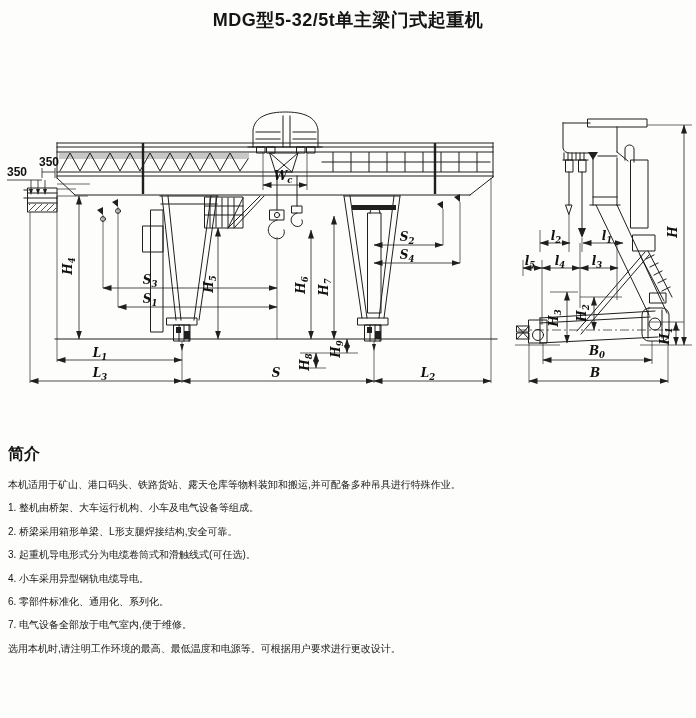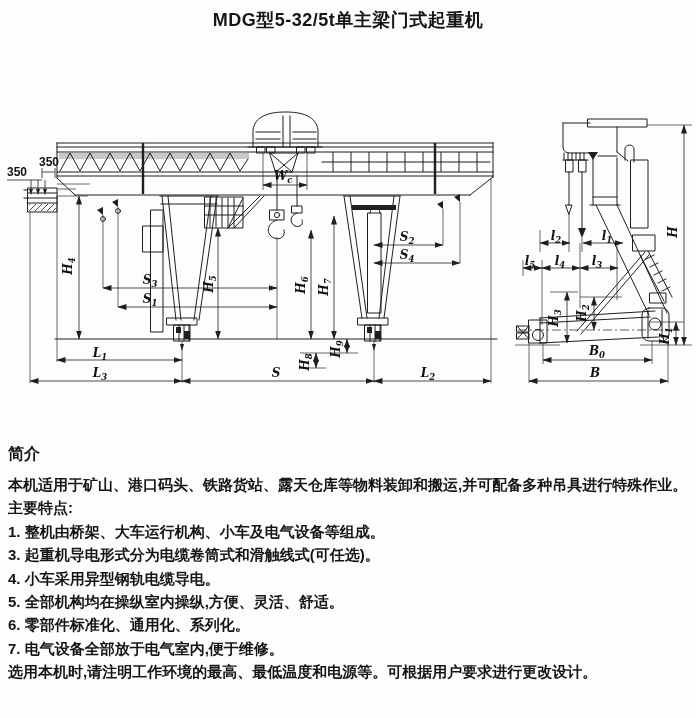--- a/index.html
+++ b/index.html
@@ -20,21 +20,21 @@
   .st{stroke:#1f1f1f;fill:none;stroke-width:1;stroke-linecap:square;}
   .thick{stroke:#1f1f1f;fill:none;stroke-width:2.4;}
   .thin{stroke:#2a2a2a;fill:none;stroke-width:.7;}
   .dim{stroke:#1f1f1f;fill:none;stroke-width:.8;}
   .fillb{fill:#1f1f1f;stroke:none;}
   .dash{stroke:#1f1f1f;fill:none;stroke-width:.7;stroke-dasharray:9 3 2 3;}
   .dim-label{font-family:"DejaVu Serif","Liberation Serif",serif;font-style:italic;font-weight:bold;font-size:12px;fill:#111;text-anchor:middle;}
   .plain-label{font-family:"Liberation Sans",sans-serif;font-weight:bold;font-size:12px;fill:#111;text-anchor:middle;}
   .intro{position:absolute;left:8px;top:444px;width:684px;}
   .intro h2{margin:0 0 8px 0;font-size:16px;font-weight:bold;}
-  .intro p{margin:0;line-height:23.4px;font-size:15px;font-weight:bold;white-space:nowrap;}
+  .intro p{margin:0;line-height:23.4px;font-size:10px;font-weight:normal;white-space:nowrap;}
 </style>
 </head>
 <body>
 
 <div class="page">
 
   <div class="doc-title">MDG型5-32/5t单主梁门式起重机</div>
 
   <div class="drawing-wrap">
   <svg width="696" height="435" viewBox="0 0 696 435">
@@ -269,24 +269,23 @@
           <text x="597" y="355" class="dim-label"><tspan>B</tspan><tspan dy="2.5" font-size="8.5">0</tspan></text>
           <text x="595" y="377" class="dim-label"><tspan>B</tspan></text>
         </g>
   </svg>
   </div>
 
   <div class="intro">
     <h2>简介</h2>
     <div>
         <p>本机适用于矿山、港口码头、铁路货站、露天仓库等物料装卸和搬运,并可配备多种吊具进行特殊作业。</p>
-        <p>主要特点:</p>
         <p>1. 整机由桥架、大车运行机构、小车及电气设备等组成。</p>
+        <p>2. 桥梁采用箱形单梁、L形支腿焊接结构,安全可靠。</p>
         <p>3. 起重机导电形式分为电缆卷筒式和滑触线式(可任选)。</p>
         <p>4. 小车采用异型钢轨电缆导电。</p>
-        <p>5. 全部机构均在操纵室内操纵,方便、灵活、舒适。</p>
         <p>6. 零部件标准化、通用化、系列化。</p>
         <p>7. 电气设备全部放于电气室内,便于维修。</p>
         <p>选用本机时,请注明工作环境的最高、最低温度和电源等。可根据用户要求进行更改设计。</p>
       </div>
   </div>
 
 </div>
 
 </body></html>

